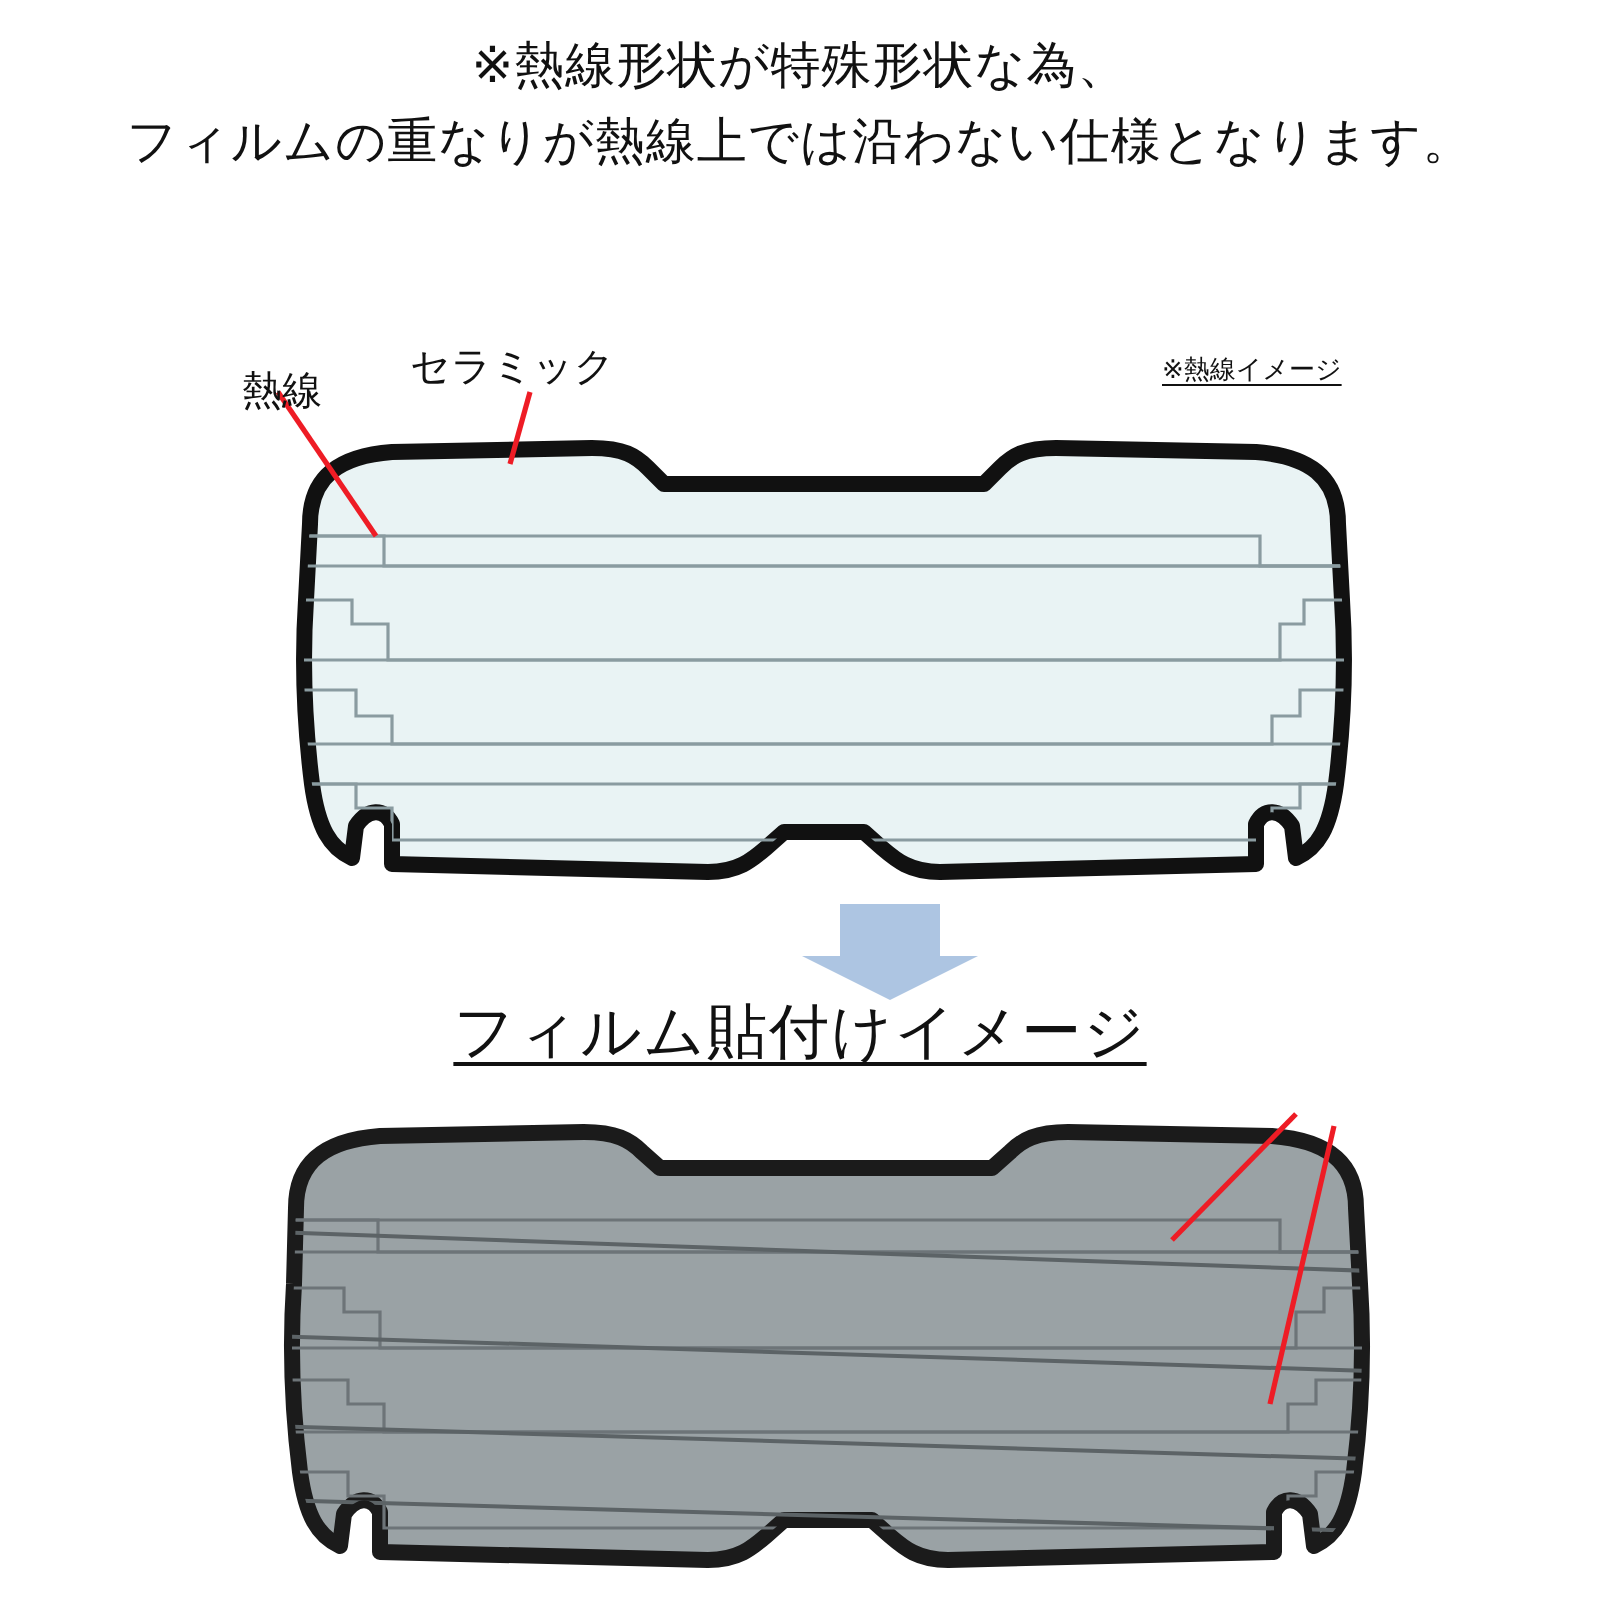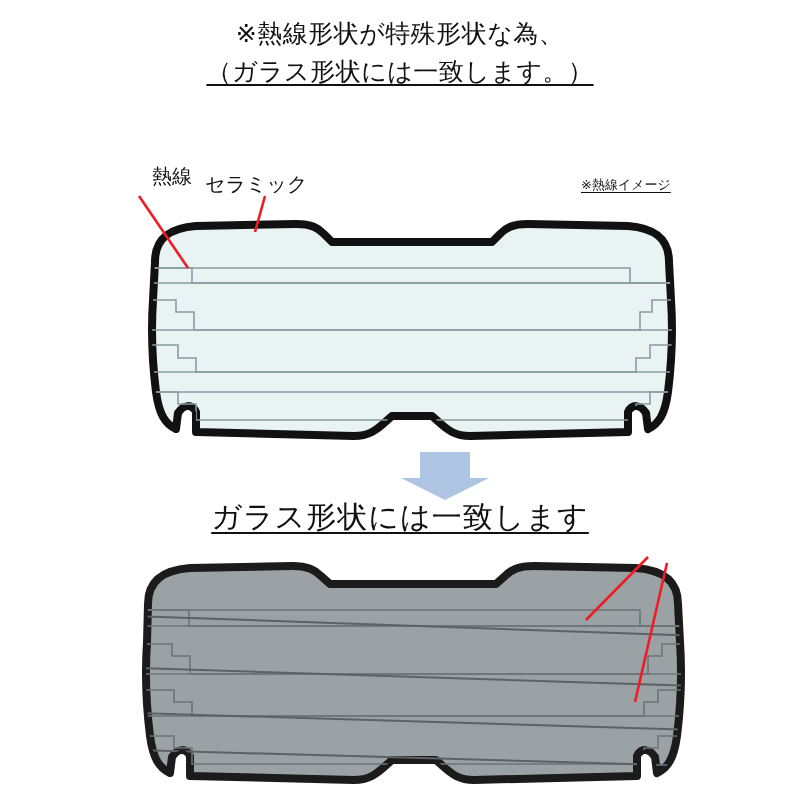--- a/index.html
+++ b/index.html
@@ -51,21 +51,21 @@
     line-height: 1;
     white-space: nowrap;
     color: #111111;
   }
   .callout.small {
     font-size: 13px;
     text-decoration: underline;
     text-underline-offset: 3px;
     text-decoration-thickness: 1px;
   }
-  #label-netsusen  { left: 121px; top: 166px; margin-left: 31px; }
+  #label-netsusen  { left: 121px; top: 186px; }
   #label-ceramic   { left: 205px; top: 174px; text-align: right; }
   #label-image-note{ left: 581px; top: 178px; }
   #label-overlap   { left: 598px; top: 538px; }
 
   
   #section-heading {
     position: absolute;
     left: 0;
     top: 498px;
     width: 800px;
@@ -93,21 +93,21 @@
 
   .leader { stroke: #ee1c25; stroke-width: 2.6; fill: none; }
 </style>
 </head>
 <body>
 
 <div id="page">
 
   <div class="note-block">
     <div class="note-line">※熱線形状が特殊形状な為、</div>
-    <div><span class="note-line underlined">（ガラス形状には一致します。）</span></div>
+    <div class="note-line">フィルムの重なりが熱線上では沿わない仕様となります。</div>
   </div>
 
   <svg id="glass-top" class="glass-svg" width="800" height="500" viewBox="0 0 800 500">
     <defs>
       <clipPath id="clipTop">
         <path d="M 155 262
                  C 155 238, 170 228, 196 226
                  L 296 224
                  C 312 224, 318 228, 324 234
                  L 332 242
@@ -190,21 +190,21 @@
 
   <div class="callout" id="label-netsusen">熱線</div>
   <div class="callout" id="label-ceramic">セラミック</div>
   <div class="callout small" id="label-image-note">※熱線イメージ</div>
 
   <svg id="arrow-svg" class="glass-svg" width="800" height="800" viewBox="0 0 800 800">
     <polygon points="420,452 470,452 470,478 489,478 445,500 401,478 420,478" fill="#adc5e2"></polygon>
   </svg>
 
   <div id="section-heading">
-    <span>ガラス形状には一致します</span>
+    <span>フィルム貼付けイメージ</span>
   </div>
 
   <svg id="glass-bottom" class="glass-svg" width="800" height="800" viewBox="0 0 800 800">
     <defs>
       <clipPath id="clipBot">
         <path d="M 148 604
                  C 148 580, 164 570, 190 568
                  L 292 566
                  C 308 566, 315 570, 321 576
                  L 330 584

